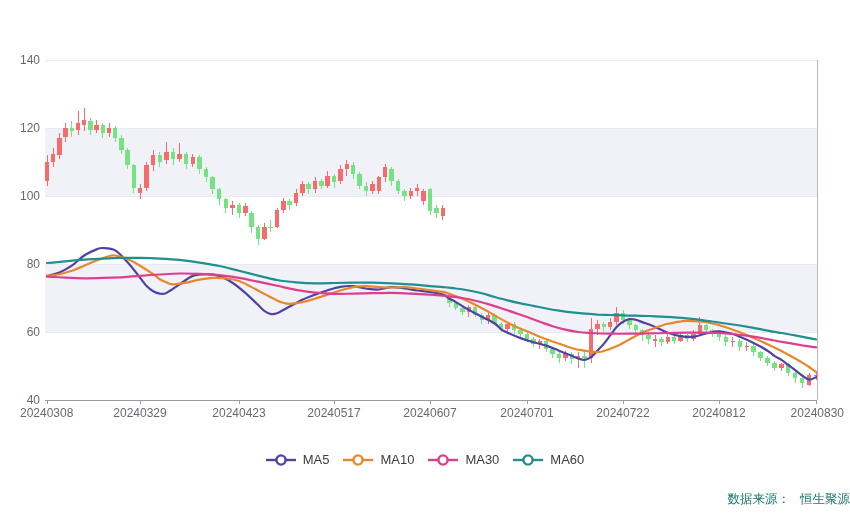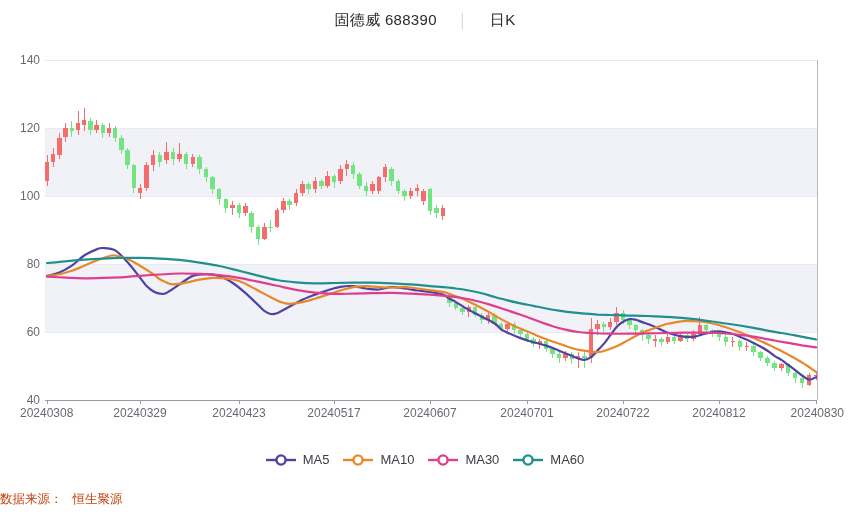--- a/index.html
+++ b/index.html
@@ -5,37 +5,28 @@
   html,body{margin:0;padding:0;background:#fff;}
   .page{position:relative;width:850px;height:517px;background:#ffffff;overflow:hidden;
         font-family:"Liberation Sans","DejaVu Sans",sans-serif;}
   .title{position:absolute;top:11px;left:0;right:0;display:flex;justify-content:center;
          align-items:center;gap:22px;font-size:15px;color:#2a2a2a;letter-spacing:.3px;}
   .title .sep{color:#d4d4d8;font-size:14px;}
   .chart-svg{position:absolute;left:0;top:0;}
   .legend{position:absolute;top:452px;left:0;right:0;display:flex;justify-content:center;
           align-items:center;gap:14px;}
   .legend-item{display:flex;align-items:center;gap:7px;font-size:13px;color:#3c3c46;cursor:pointer;}
-  .source{position:absolute;top:491px;left:0;right:0;text-align:left;font-size:12.5px;color:#c2410c;}
+  .source{position:absolute;top:491px;left:0;right:0;text-align:right;font-size:12.5px;color:#0f766e;}
   .source .src-val{margin-left:10px;}
 </style>
 </head>
 <body>
 
 <div class="page">
 
-  <div class="title">
-    <span>
-      <span>固德威</span>
-      <span> </span>
-      <span>688390</span>
-    </span>
-    <span class="sep">│</span>
-    <span>日K</span>
-  </div>
 
   <svg id="kchart" class="chart-svg" width="850" height="440" viewBox="0 0 850 440">
       <g>
         <rect x="45" y="128" width="772" height="68" fill="#f1f2f8"></rect>
         <rect x="45" y="264" width="772" height="68" fill="#f1f2f8"></rect>
       </g>
       <g shape-rendering="crispEdges">
         <line x1="45" x2="817" y1="60" y2="60" stroke="#e8eaf1" stroke-width="1"></line>
         <line x1="45" x2="817" y1="128" y2="128" stroke="#e8eaf1" stroke-width="1"></line>
         <line x1="45" x2="817" y1="196" y2="196" stroke="#e8eaf1" stroke-width="1"></line>

